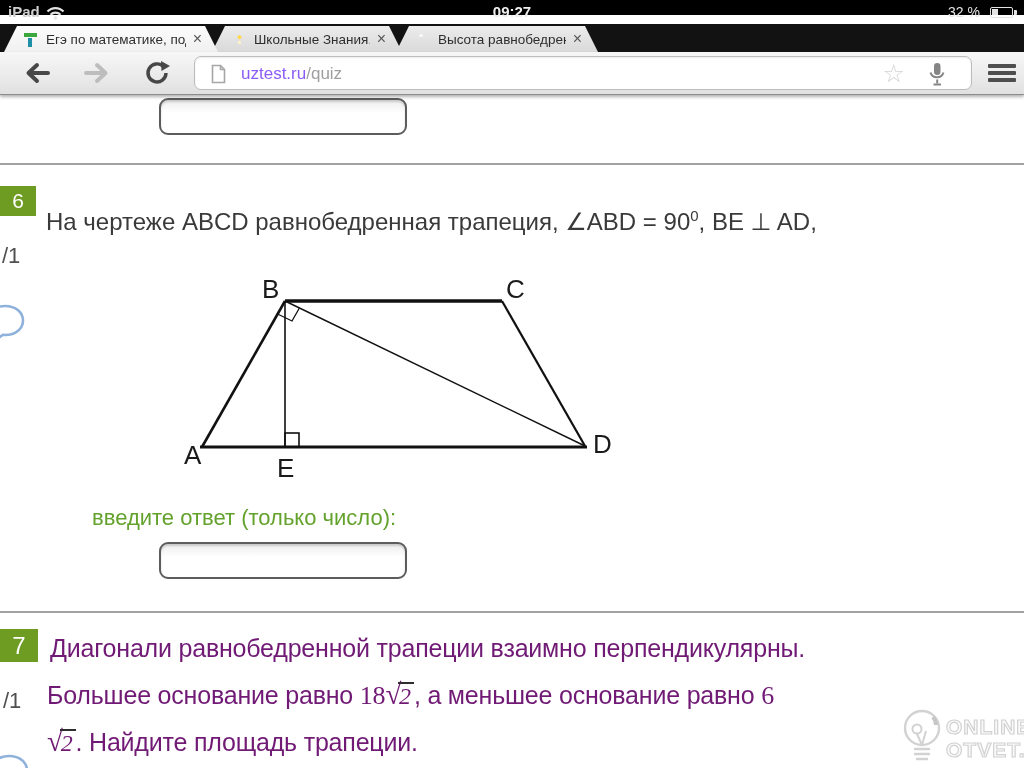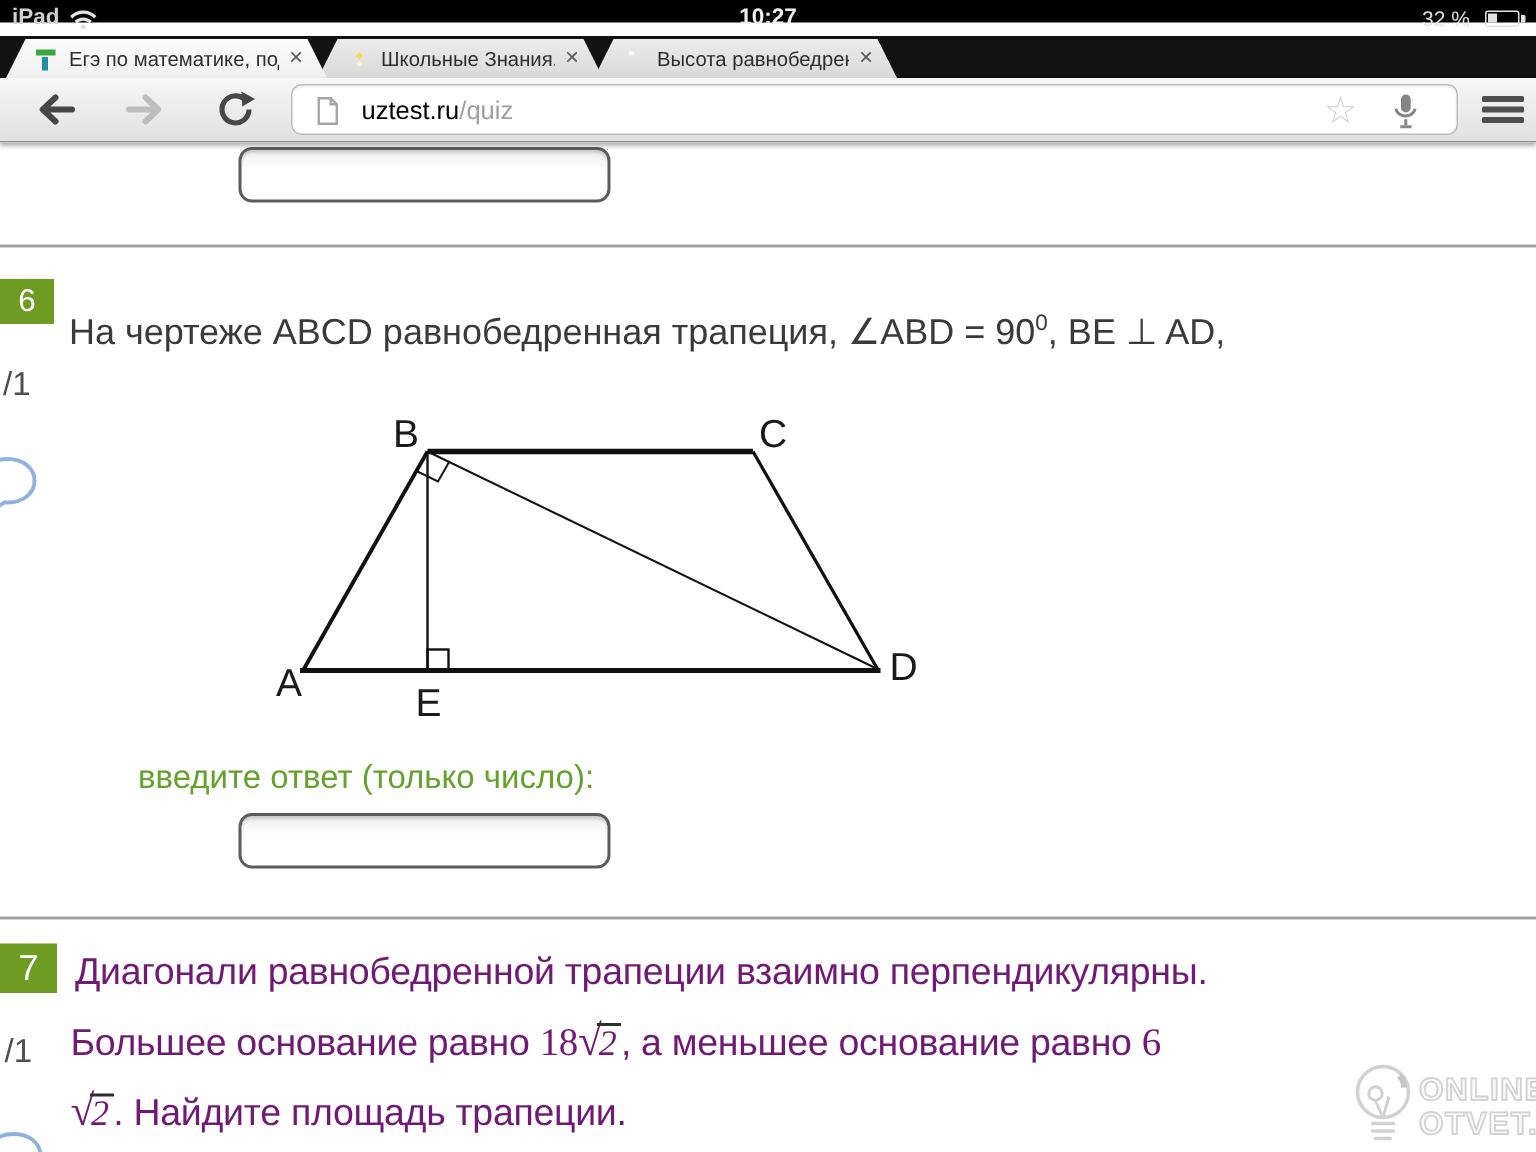--- a/index.html
+++ b/index.html
@@ -41,21 +41,21 @@
   .apple { width:15px; height:15px; border-radius:50%; background:radial-gradient(circle at 5px 5px, #ff8a7a, #e23b2e 55%, #9e1410); position:relative; }
   .apple-shine { position:absolute; left:3px; top:2.5px; width:4px; height:3px; background:rgba(255,255,255,.75); border-radius:50%; }
 
   
   .toolbar { left:0; top:52px; width:1024px; height:43px; background:linear-gradient(#f7f7f7,#e1e1e1);
              border-bottom:1px solid #8d8d8d; box-shadow:0 2px 3px rgba(0,0,0,.3); z-index:10; }
   .nav-ic { position:absolute; top:9px; }
   .omnibox { position:absolute; left:194px; top:4px; width:778px; height:34px; background:#fff;
              border:1px solid #bcbcbc; border-radius:7px; box-shadow:inset 0 1px 2px rgba(0,0,0,.08); }
   .url { position:absolute; left:46px; top:7px; font-size:17px; }
-  .url-host { color:#000000; }
+  .url-host { color:#8b5cf6; }
   .url-path { color:#9f9f9f; }
   .doc-ic { position:absolute; left:16px; top:7px; }
   .star { position:absolute; right:66px; top:2px; font-size:25px; color:#d2d2d2; font-family:"DejaVu Sans",sans-serif; }
   .mic { position:absolute; right:26px; top:5px; }
   .menu-btn { position:absolute; left:988px; top:12px; width:28px; height:19px; }
   .menu-bar { height:3.6px; background:#4e4e4e; border-radius:1px; margin-bottom:3.6px; }
 
   
   .page { left:0; top:95px; width:1024px; height:673px; background:#fff; overflow:hidden; }
   .answer-input { position:absolute; width:248px; height:37px; border:2px solid #5c5c5c; border-radius:9px;
@@ -86,21 +86,21 @@
 
   <div class="abs statusbar">
     <span class="abs sb-device">iPad</span>
     <span class="abs sb-wifi">
       <svg width="19" height="14" viewBox="0 0 19 14">
         <path d="M1.5 5.5 a11 11 0 0 1 16 0" fill="none" stroke="#e3e3e3" stroke-width="2.2"></path>
         <path d="M4.5 8.8 a7 7 0 0 1 10 0" fill="none" stroke="#e3e3e3" stroke-width="2.2"></path>
         <circle cx="9.5" cy="12" r="1.7" fill="#e3e3e3"></circle>
       </svg>
     </span>
-    <div class="abs sb-time">10:27</div>
+    <div class="abs sb-time">09:27</div>
     <span class="abs sb-batt-text">32 %</span>
     <span class="abs sb-batt">
         <span class="abs sb-batt-fill"></span>
       </span>
     <span class="abs sb-batt-nub"></span>
   </div>
 
   <div class="abs tabstrip">
     <div class="tab tab1 tab-active">
       <span class="fav">

